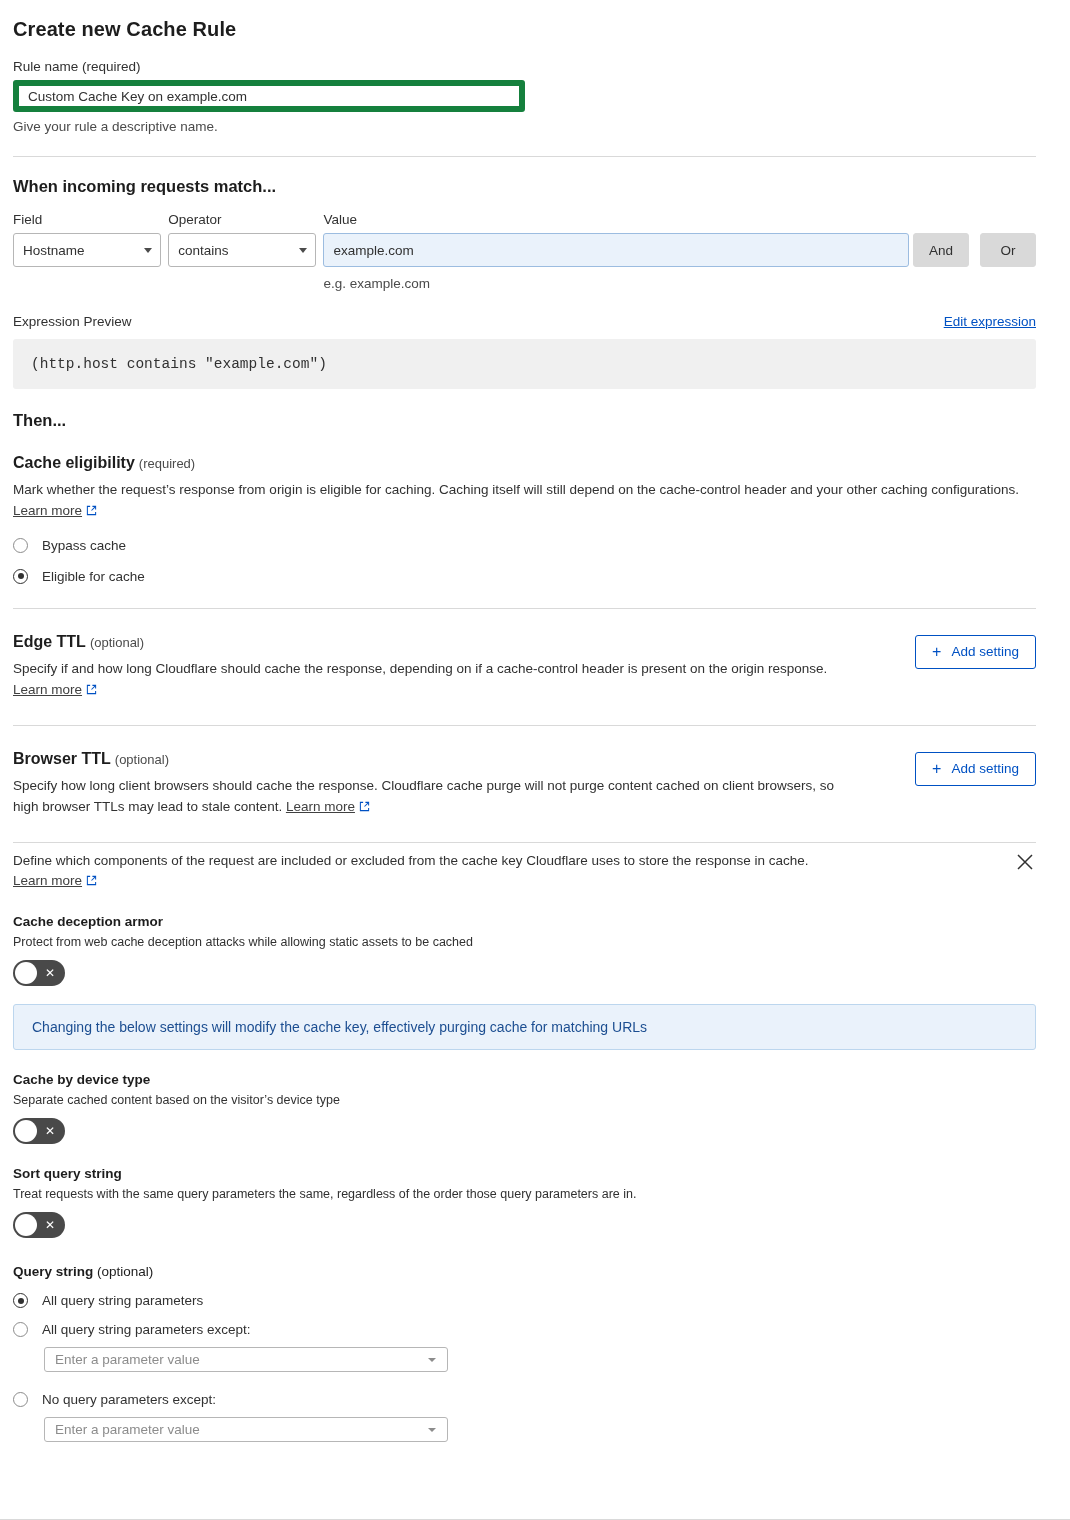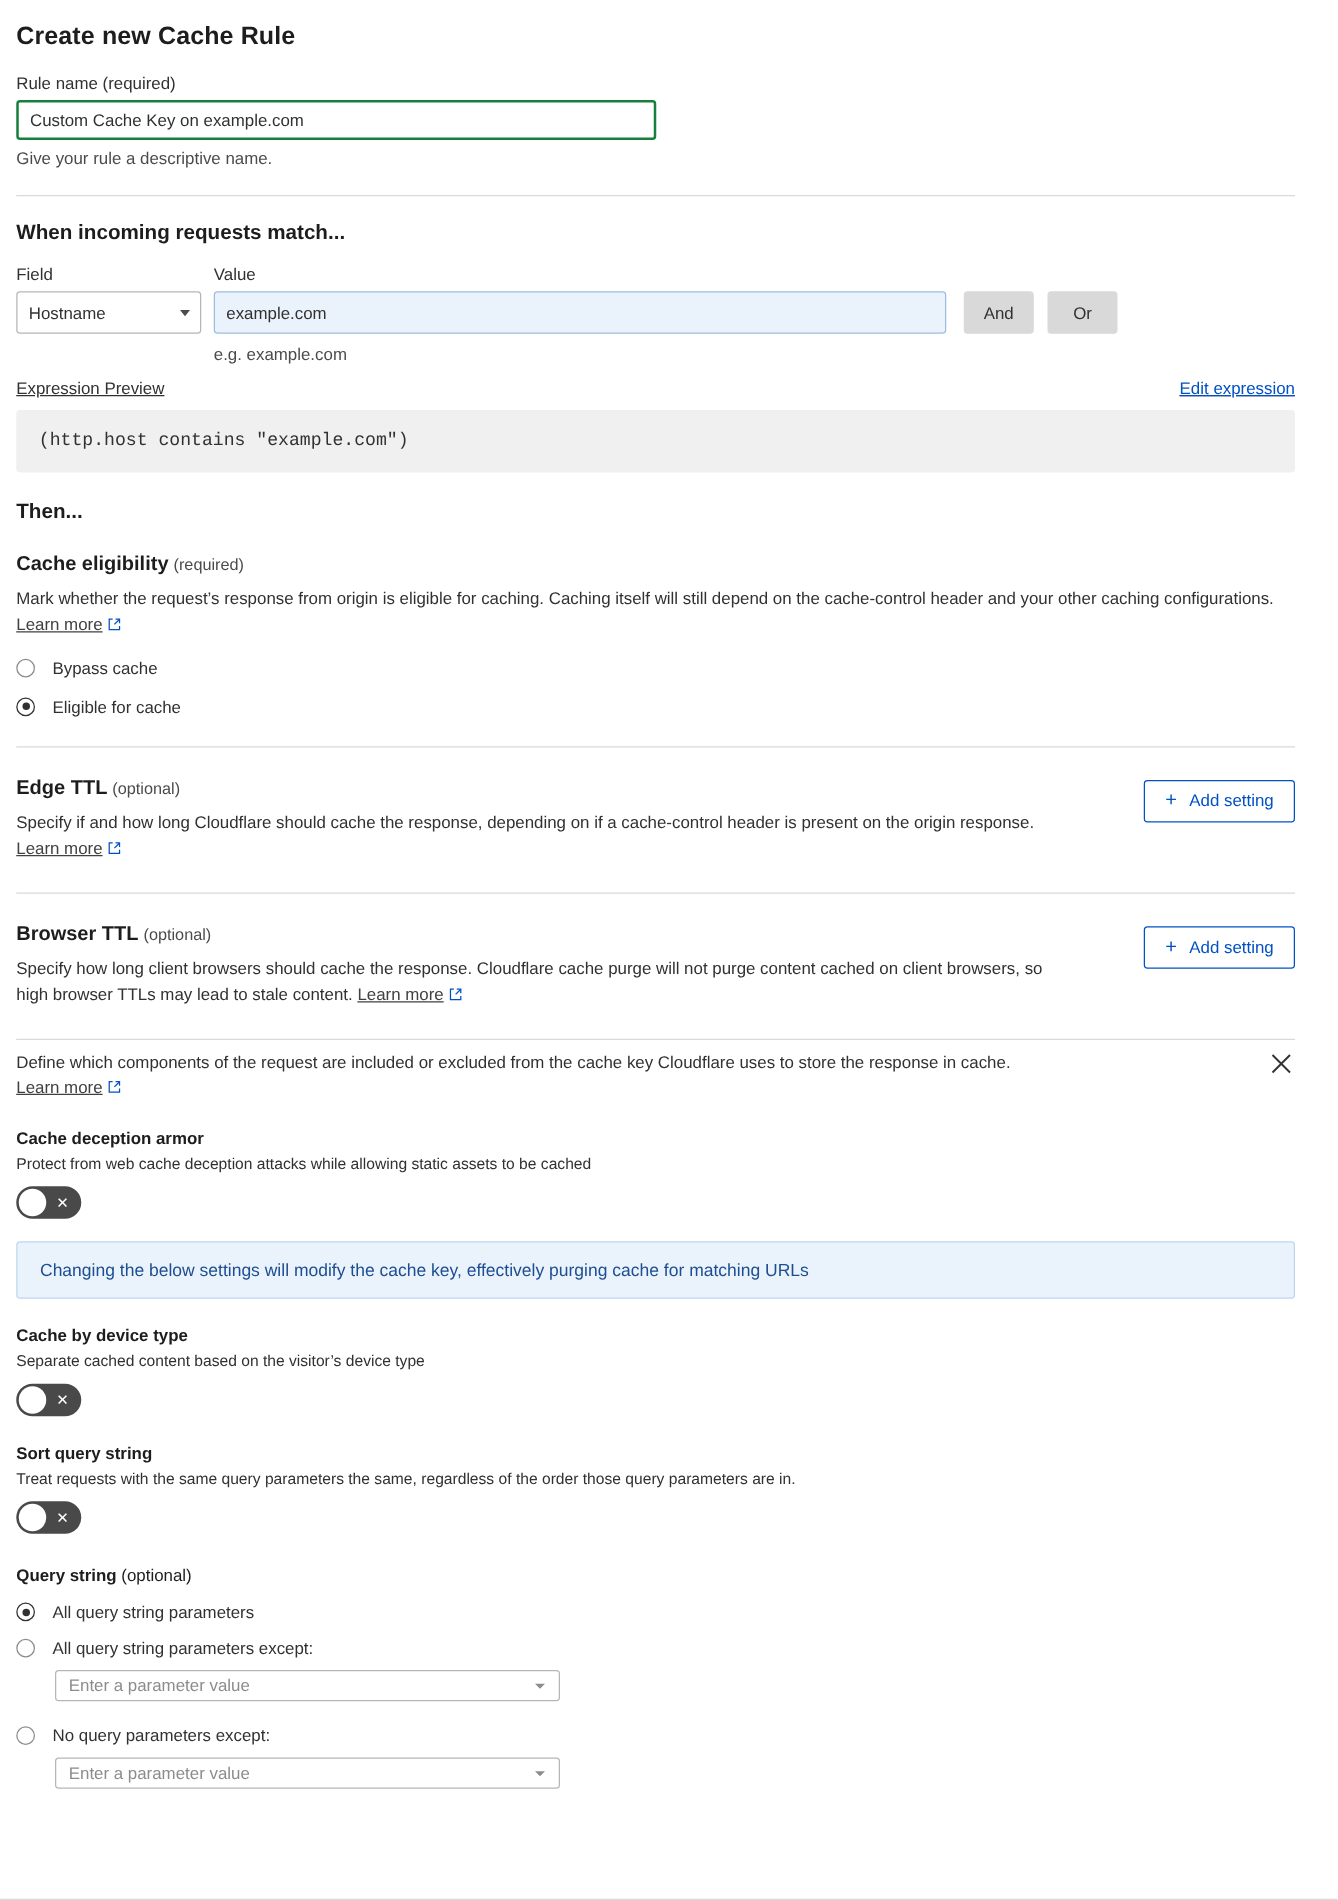--- a/index.html
+++ b/index.html
@@ -29,21 +29,21 @@
     margin-bottom: 6px;
   }
   .help-text {
     font-size: 13.5px;
     color: #4b4b4b;
     margin-top: 7px;
   }
   input.text-input {
     width: 512px;
     height: 32px;
-    border: 2px solid #15803d;
+    border: 6px solid #15803d;
     border-radius: 3px;
     padding: 0 9px;
     font-size: 13.5px;
     font-family: "Liberation Sans", sans-serif;
     color: #313131;
     background: #fff;
   }
   input.text-input::placeholder { color: #8c8c8c; }
   hr.divider {
     border: none;
@@ -112,22 +112,21 @@
     border-radius: 3px;
     font-size: 13.5px;
     color: #313131;
     font-family: "Liberation Sans", sans-serif;
     cursor: pointer;
   }
   .expr-head {
     display: flex;
     justify-content: space-between;
     align-items: flex-start;
-    margin-top: 12px;
-    text-decoration: underline;
+    margin-top: 23px;
   }
   .expr-label { font-size: 13.5px; color: #313131; }
   .expr-edit {
     font-size: 13.5px;
     color: #0051c3;
     text-decoration: underline;
     cursor: pointer;
   }
   .expr-box {
     margin-top: 10px;
@@ -324,20 +323,29 @@
     <div class="col" style="width:158px">
       <div class="col-label">Field</div>
       <div class="select-wrap" style="width:148px">
         <div class="select-box" style="width:148px">
           <span>Hostname</span>
         </div>
         <span class="caret"></span>
       </div>
     </div>
 
+    <div class="col" style="width:158px">
+      <div class="col-label">Operator</div>
+      <div class="select-wrap" style="width:148px">
+        <div class="select-box" style="width:148px">
+          <span>contains</span>
+        </div>
+        <span class="caret"></span>
+      </div>
+    </div>
 
     <div class="col" style="width:600px">
       <div class="col-label">Value</div>
       <input class="value-input" type="text" value="example.com" style="">
       <div class="help-text" style="margin-top:9px">e.g. example.com</div>
     </div>
 
     <div style="padding-top:21px; display:flex; gap:11px;">
       <button class="btn-grey">And</button>
       <button class="btn-grey">Or</button>

